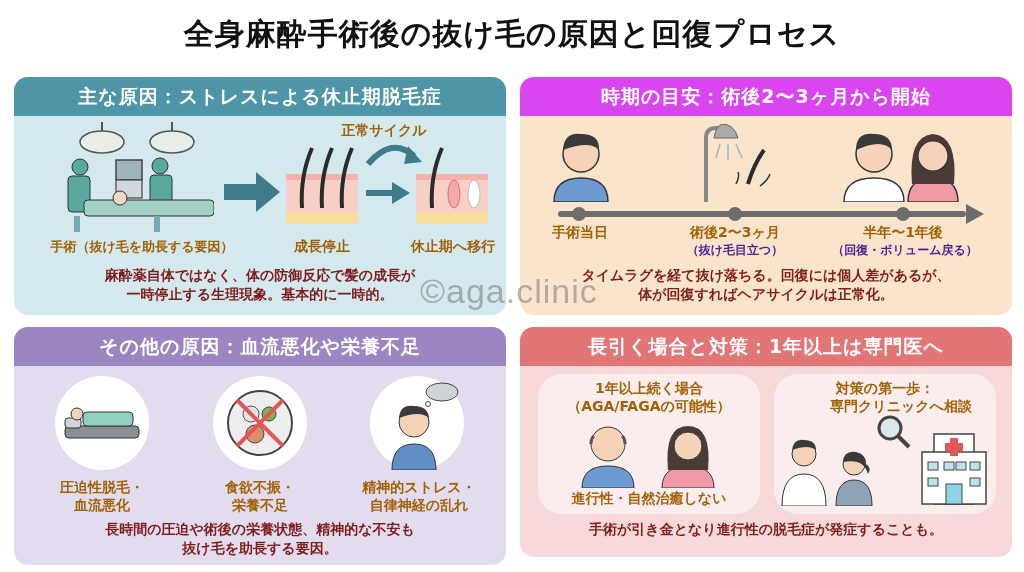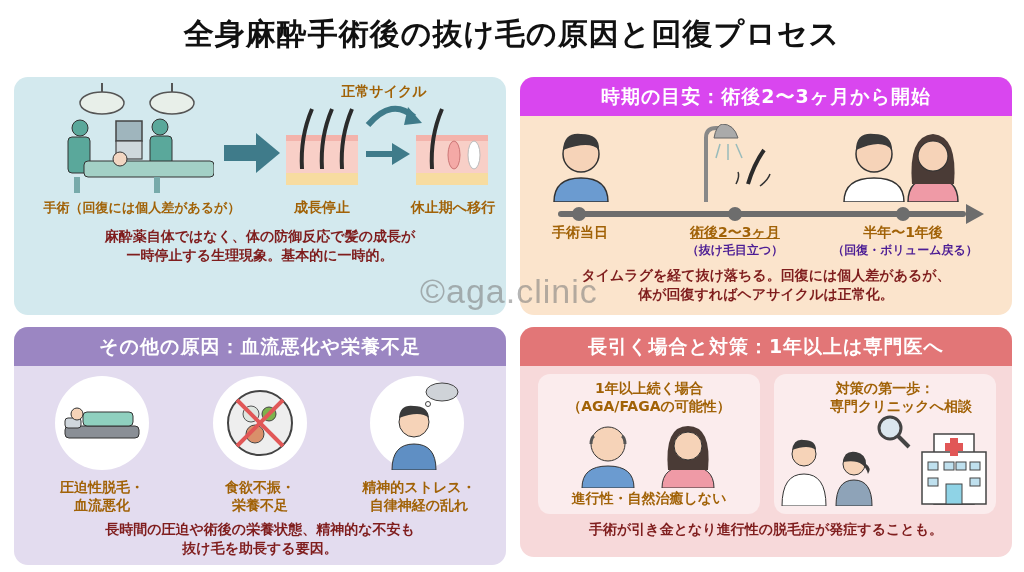--- a/index.html
+++ b/index.html
@@ -36,52 +36,53 @@
   
   .tl-line { position: absolute; height: 6px; background: #6d6d6d; border-radius: 3px; }
   .tl-dot { position: absolute; width: 14px; height: 14px; border-radius: 50%; background: #6d6d6d; }
   .tl-arrow { position: absolute; width: 0; height: 0; border-top: 10px solid transparent; border-bottom: 10px solid transparent; border-left: 18px solid #6d6d6d; }
   .sub { font-size: 12px; font-weight: bold; color: #4c1d95; text-align: center; }
 
   
   .circle { position: absolute; width: 94px; height: 94px; border-radius: 50%; background: #ffffff; }
 
   
-  .card { position: absolute; background: #fbeced; border-radius: 12px; }
+  .card { position: absolute; background: #fbeced; border-radius: 24px; }
 
   .watermark {
     position: absolute; left: 420px; top: 272px; font-size: 34px; color: rgba(120,120,120,0.55);
     font-family: "Liberation Sans", sans-serif; letter-spacing: 1px;
   }
 </style>
 </head>
 <body>
 
 <div class="title">全身麻酔手術後の抜け毛の原因と回復プロセス</div>
 
 <div class="panel" id="p1">
+  <div class="panel-header">主な原因：ストレスによる休止期脱毛症</div>
   <div class="panel-body" style="height:199px;">
 
     <svg class="abs" style="left:40px;top:6px;" width="160" height="110">
       <ellipse cx="48" cy="20" rx="22" ry="11" fill="#e8efe9" stroke="#555" stroke-width="1.5"></ellipse>
       <ellipse cx="118" cy="20" rx="22" ry="11" fill="#e8efe9" stroke="#555" stroke-width="1.5"></ellipse>
       <line x1="48" y1="0" x2="48" y2="9" stroke="#555" stroke-width="2"></line>
       <line x1="118" y1="0" x2="118" y2="9" stroke="#555" stroke-width="2"></line>
       <rect x="62" y="38" width="26" height="20" fill="#9fb5bd" stroke="#444" stroke-width="1.5"></rect>
       <rect x="62" y="58" width="26" height="18" fill="#cfd8dc" stroke="#444" stroke-width="1.2"></rect>
       <circle cx="26" cy="45" r="8" fill="#5aa89b" stroke="#333"></circle>
       <rect x="14" y="54" width="22" height="36" rx="4" fill="#5aa89b" stroke="#333"></rect>
       <circle cx="106" cy="44" r="8" fill="#5aa89b" stroke="#333"></circle>
       <rect x="96" y="53" width="22" height="36" rx="4" fill="#5aa89b" stroke="#333"></rect>
       <rect x="30" y="78" width="130" height="16" rx="4" fill="#a3d0c6" stroke="#333"></rect>
       <circle cx="66" cy="76" r="7" fill="#f2d6c2" stroke="#333"></circle>
       <rect x="20" y="94" width="6" height="16" fill="#7aa"></rect>
       <rect x="100" y="94" width="6" height="16" fill="#7aa"></rect>
     </svg>
-    <div class="abs lbl" style="left:18px;top:122px;width:220px;">手術（回復には個人差があるが）</div>
+    <div class="abs lbl" style="left:18px;top:122px;width:220px;">手術（抜け毛を助長する要因）</div>
 
     <svg class="abs" style="left:210px;top:56px;" width="56" height="40">
       <rect x="0" y="12" width="34" height="16" fill="#3f7b8a"></rect>
       <polygon points="32,0 56,20 32,40" fill="#3f7b8a"></polygon>
     </svg>
 
     <div class="abs lbl" style="left:320px;top:6px;width:100px;font-size:14px;">正常サイクル</div>
 
     <svg class="abs" style="left:272px;top:30px;" width="72" height="80">
       <rect x="0" y="28" width="72" height="40" fill="#f8cfc7"></rect>
@@ -152,21 +153,21 @@
       <circle cx="27" cy="30" r="15" fill="#f6d3b8" stroke="#333" stroke-width="1.2"></circle>
     </svg>
 
     <div class="tl-line" style="left:38px;top:95px;width:408px;"></div>
     <div class="tl-arrow" style="left:446px;top:88px;"></div>
     <div class="tl-dot" style="left:52px;top:91px;"></div>
     <div class="tl-dot" style="left:208px;top:91px;"></div>
     <div class="tl-dot" style="left:376px;top:91px;"></div>
 
     <div class="abs lbl" style="left:10px;top:108px;width:100px;font-size:14px;">手術当日</div>
-    <div class="abs lbl" style="left:155px;top:108px;width:120px;font-size:14px;text-decoration:underline;">術後2〜3ヶ月</div>
+    <div class="abs lbl" style="left:155px;top:108px;width:120px;font-size:14px;">術後2〜3ヶ月</div>
     <div class="abs sub" style="left:155px;top:126px;width:120px;">（抜け毛目立つ）</div>
     <div class="abs lbl" style="left:313px;top:108px;width:140px;font-size:14px;">半年〜1年後</div>
     <div class="abs sub" style="left:300px;top:126px;width:170px;">（回復・ボリューム戻る）</div>
 
     <div class="abs desc" style="left:0;top:150px;width:492px;">
       <div>タイムラグを経て抜け落ちる。回復には個人差があるが、</div>
       <div>体が回復すればヘアサイクルは正常化。</div>
     </div>
   </div>
 </div>

